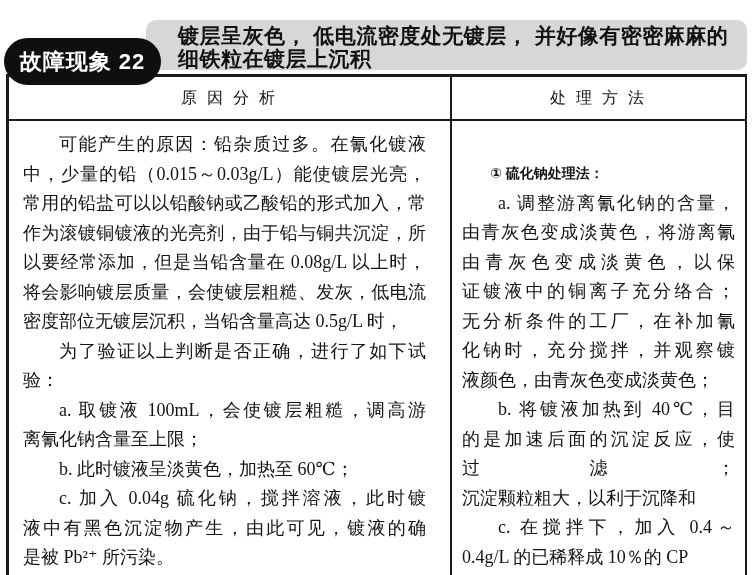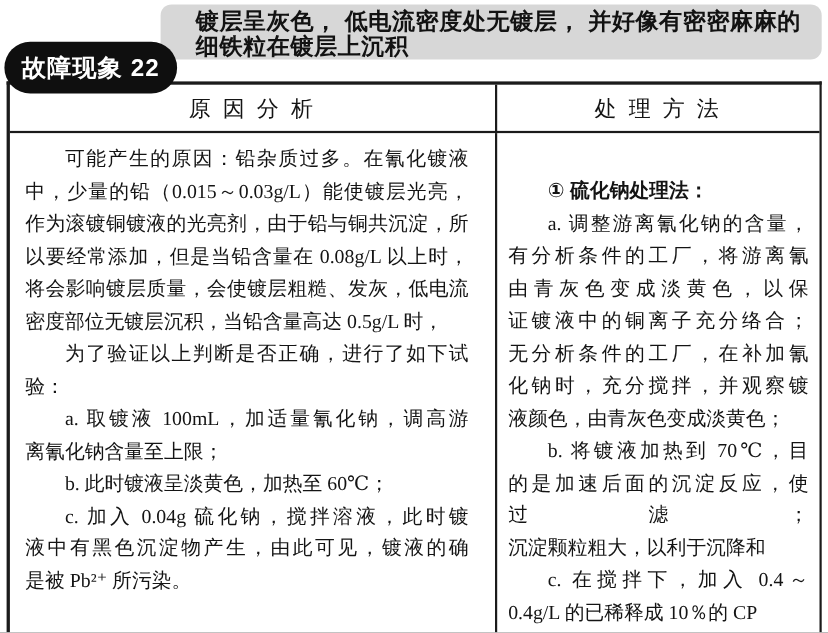--- a/index.html
+++ b/index.html
@@ -7,21 +7,21 @@
     --badge-bg:#0f0f0f; --badge-text:#ffffff; --title-bar-bg:#d7d7d7;
   }
   html,body{margin:0;padding:0;background:#888;}
   .page{
     position:relative; width:753px; height:575px; margin:0 auto;
     background:var(--page-bg); overflow:hidden;
     font-family:"Liberation Serif","DejaVu Serif",serif; color:var(--text);
   }
   
   .title-bar{
-    position:absolute; left:146px; top:4px; width:601px; height:50px;
+    position:absolute; left:146px; top:20px; width:601px; height:50px;
     background:var(--title-bar-bg); border-radius:10px;
     padding:4px 0 0 32px; box-sizing:border-box;
   }
   .title-line{
     font-family:"Liberation Sans","DejaVu Sans",sans-serif;
     font-weight:bold; font-size:21px; line-height:23px;
     letter-spacing:0.5px; white-space:nowrap; color:#121212;
   }
   .badge{
     position:absolute; left:4px; top:5px; width:157px; height:47px;
@@ -37,37 +37,37 @@
   .fault-table{
     position:absolute; left:6px; top:74px; width:741px; height:501px;
     box-sizing:border-box;
     border:3px solid var(--border); border-bottom:none; border-right-width:2px;
     display:grid; grid-template-rows:44px 1fr; grid-template-columns:441px 1fr;
     background:var(--page-bg);
   }
   .header-cell{
     display:flex; align-items:center; justify-content:center;
     border-bottom:2px solid var(--border);
-    font-size:20px; letter-spacing:3px; white-space:nowrap;
+    font-size:16px; letter-spacing:3px; white-space:nowrap;
   }
   .col-right{ border-left:2px solid var(--border); }
   .body-cell{ overflow:hidden; box-sizing:border-box; font-size:18px; line-height:29.5px; }
   .cause-cell{ padding:9px 24px 0 14px; }
   .treatment-cell{ padding:38px 10px 0 10px; }
   
   .para .line{
     text-align:justify; text-align-last:justify;
     white-space:normal; overflow:hidden;
   }
   .para .line:first-child{ text-indent:2em; }
   .para .line:last-child{ text-align-last:left; }
   .para.bold .line{
     font-weight:bold;
     font-family:"Liberation Sans","DejaVu Sans",sans-serif;
-    font-size:18px;
+    font-size:14px;
   }
 </style>
 </head>
 <body>
 
 <div class="page">
 
   <div class="title-bar">
     <div class="title-line">镀层呈灰色， 低电流密度处无镀层， 并好像有密密麻麻的</div>
     <div class="title-line">细铁粒在镀层上沉积</div>
@@ -78,56 +78,57 @@
   </div>
 
   <div class="fault-table">
     <div class="header-cell">原 因 分 析</div>
     <div class="header-cell col-right">处 理 方 法</div>
 
     <div class="body-cell cause-cell">
         <div class="para">
           <div class="line">可能产生的原因：铅杂质过多。在氰化镀液</div>
           <div class="line">中，少量的铅（0.015～0.03g/L）能使镀层光亮，</div>
+          <div class="line">常用的铅盐可以以铅酸钠或乙酸铅的形式加入，常</div>
           <div class="line">作为滚镀铜镀液的光亮剂，由于铅与铜共沉淀，所</div>
           <div class="line">以要经常添加，但是当铅含量在 0.08g/L 以上时，</div>
           <div class="line">将会影响镀层质量，会使镀层粗糙、发灰，低电流</div>
           <div class="line">密度部位无镀层沉积，当铅含量高达 0.5g/L 时，</div>
         </div>
         <div class="para">
           <div class="line">为了验证以上判断是否正确，进行了如下试验：</div>
         </div>
         <div class="para">
-          <div class="line">a. 取镀液 100mL，加适量氰化钠，调高游</div>
+          <div class="line">a. 取镀液 100mL，会使镀层粗糙，调高游</div>
           <div class="line">离氰化钠含量至上限；</div>
         </div>
         <div class="para">
           <div class="line">b. 此时镀液呈淡黄色，加热至 60℃；</div>
         </div>
         <div class="para">
           <div class="line">c. 加入 0.04g 硫化钠，搅拌溶液，此时镀</div>
           <div class="line">液中有黑色沉淀物产生，由此可见，镀液的确</div>
           <div class="line">是被 Pb²⁺ 所污染。</div>
         </div>
       </div>
     <div class="body-cell treatment-cell col-right">
         <div class="para bold">
           <div class="line">① 硫化钠处理法：</div>
         </div>
         <div class="para">
           <div class="line">a. 调整游离氰化钠的含量，</div>
-          <div class="line">有分析条件的工厂，将游离氰</div>
+          <div class="line">由青灰色变成淡黄色，将游离氰</div>
           <div class="line">由青灰色变成淡黄色，以保</div>
           <div class="line">证镀液中的铜离子充分络合；</div>
           <div class="line">无分析条件的工厂，在补加氰</div>
           <div class="line">化钠时，充分搅拌，并观察镀</div>
           <div class="line">液颜色，由青灰色变成淡黄色；</div>
         </div>
         <div class="para">
-          <div class="line">b. 将镀液加热到 70℃，目</div>
+          <div class="line">b. 将镀液加热到 40℃，目</div>
           <div class="line">的是加速后面的沉淀反应，使</div>
           <div class="line">过滤；</div>
           <div class="line">沉淀颗粒粗大，以利于沉降和</div>
         </div>
         <div class="para">
           <div class="line">c. 在搅拌下，加入 0.4～</div>
           <div class="line">0.4g/L 的已稀释成 10％的 CP</div>
         </div>
       </div>
   </div>

